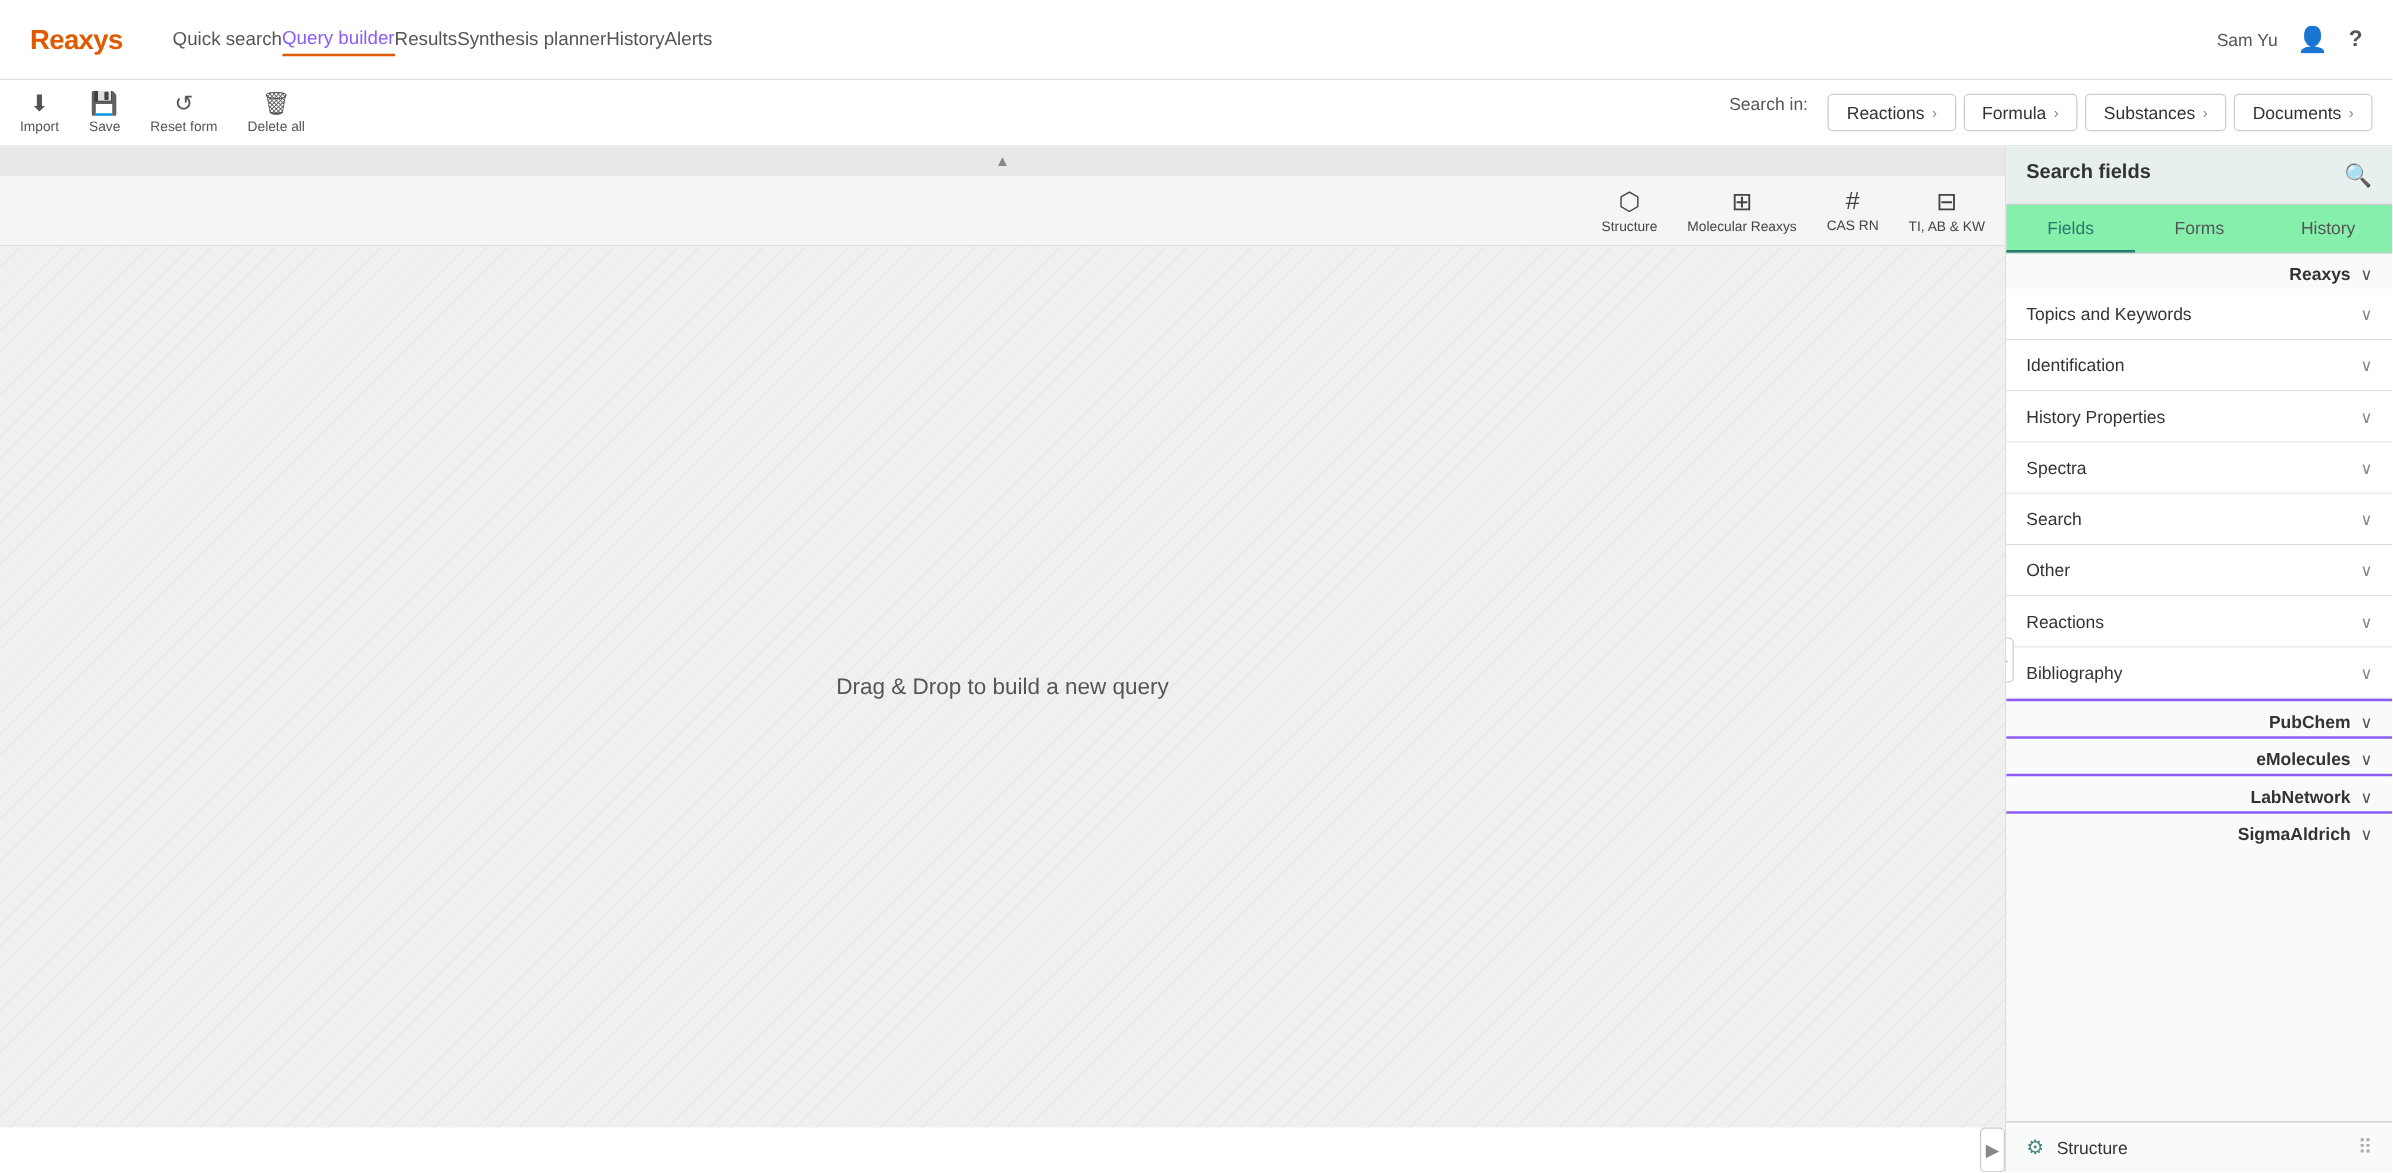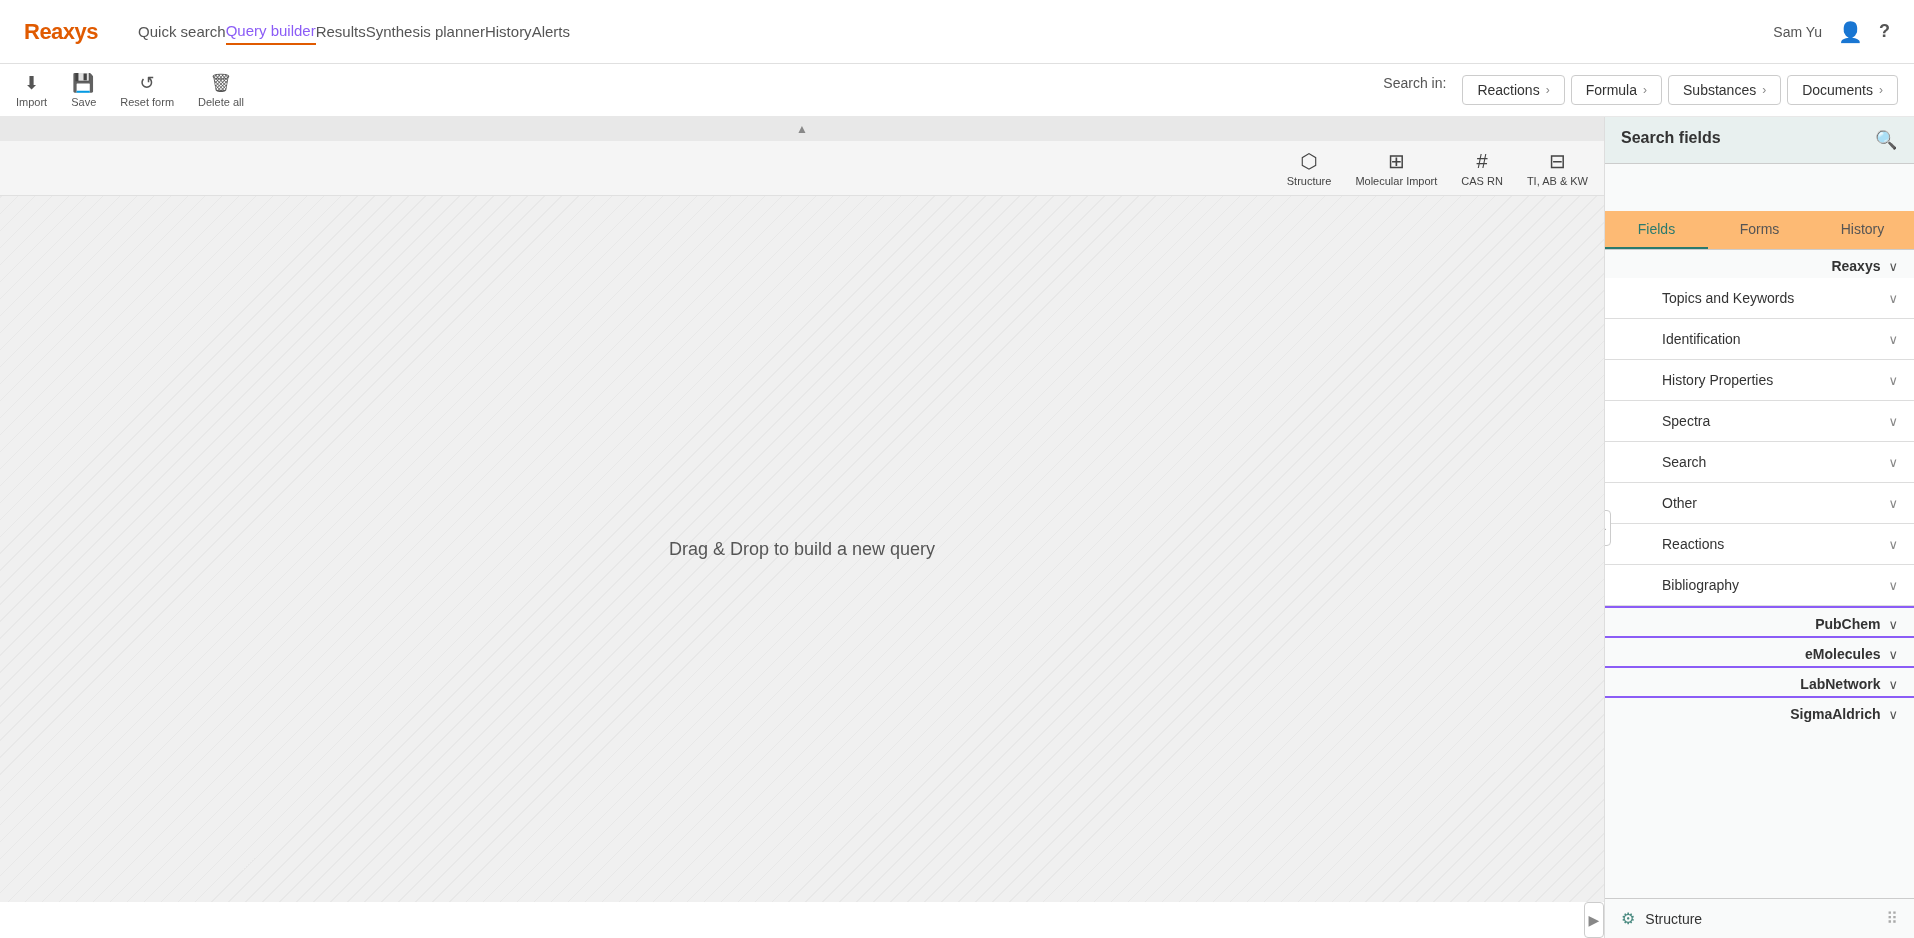--- a/index.html
+++ b/index.html
@@ -202,22 +202,21 @@
     .sf-search-icon {
       font-size: 18px;
       color: #555;
       cursor: pointer;
     }
 
     
     .sf-tabs {
       display: flex;
       border-bottom: 1px solid #ccc;
-      background: #fdba74;
-      margin-top: 47px;
+      background: #86efac;
     }
     .sf-tab {
       flex: 1;
       text-align: center;
       padding: 10px 0;
       font-size: 14px;
       color: #555;
       cursor: pointer;
       border-bottom: 2px solid transparent;
     }
@@ -252,21 +251,20 @@
       border-bottom: 1px solid #ddd;
       background: #fff;
     }
     .accordion-header {
       display: flex;
       align-items: center;
       justify-content: space-between;
       padding: 12px 16px;
       cursor: pointer;
       background: #fff;
-      margin-left: 41px;
     }
     .accordion-label {
       font-size: 14px;
       color: #333;
     }
     .accordion-chevron {
       font-size: 13px;
       color: #888;
     }
 
@@ -391,21 +389,21 @@
       <span>▲</span>
     </div>
 
     <div class="tool-icons-row" id="tool-icons-row">
     <div class="tool-icon-item">
           <span class="ti">⬡</span>
           <span>Structure</span>
         </div>
         <div class="tool-icon-item">
           <span class="ti">⊞</span>
-          <span>Molecular Import</span>
+          <span>Molecular Reaxys</span>
         </div>
         <div class="tool-icon-item">
           <span class="ti">#</span>
           <span>CAS RN</span>
         </div>
         <div class="tool-icon-item">
           <span class="ti">⊟</span>
           <span>TI, AB &amp; KW</span>
         </div>
       </div>

